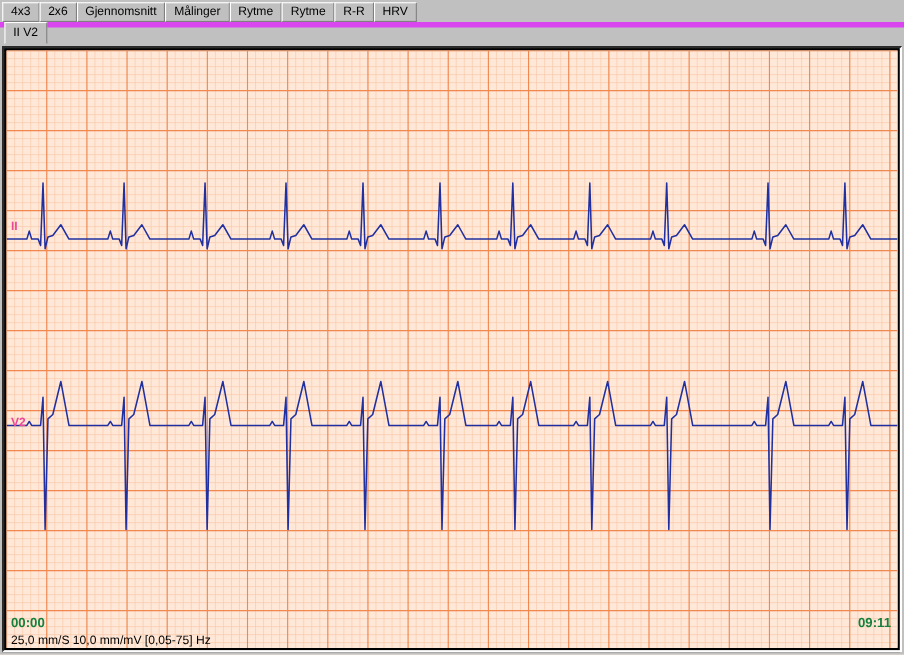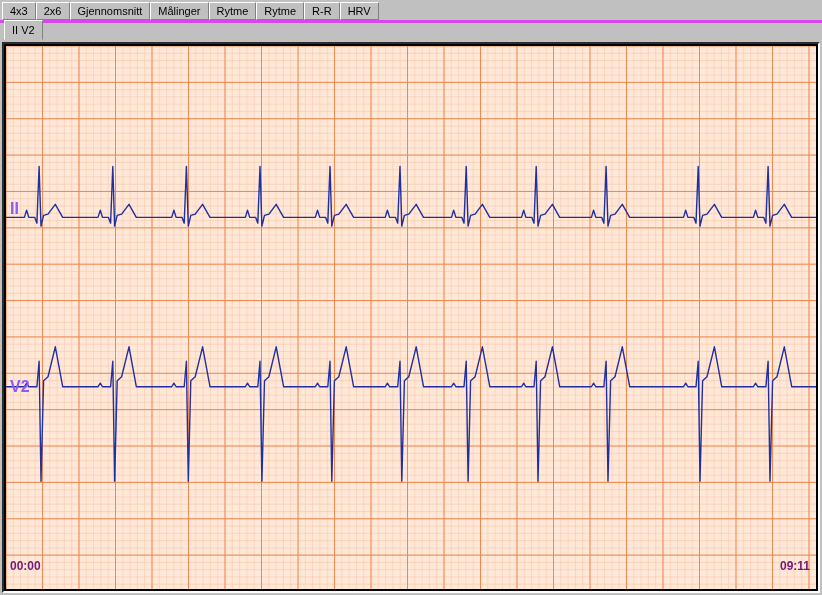--- a/index.html
+++ b/index.html
@@ -46,21 +46,21 @@
     z-index: 2;
     height: 20px;
     padding-top: 3px;
   }
   .sub-tab-row {
     display: flex;
     align-items: flex-end;
     height: 20px;
     padding-left: 4px;
     background: #c0c0c0;
-    border-top: 3px solid #d946ef;
+    border-top: 5px solid #d946ef;
   }
   .content-frame {
     flex: 1;
     margin: 2px 2px 2px 2px;
     border: 2px inset #fff;
     border-top-color: #808080;
     border-left-color: #808080;
     border-right-color: #fff;
     border-bottom-color: #fff;
     background: #000;
@@ -74,29 +74,29 @@
   }
   svg.grid, svg.traces {
     position: absolute;
     top: 0; left: 0;
     width: 100%;
     height: 100%;
   }
   .lead-label {
     position: absolute;
     font-weight: bold;
-    font-size: 16px;
-    color: #8b5cf6;
+    font-size: 11px;
+    color: #ec4899;
     left: 4px;
   }
   .time-label {
     position: absolute;
     font-weight: bold;
     font-size: 12px;
-    color: #701a75;
+    color: #15803d;
     bottom: 16px;
   }
   .scale-label {
     position: absolute;
     font-size: 11px;
     color: #000;
     bottom: 1px;
     left: 4px;
   }
 </style>
@@ -357,16 +357,17 @@
             <path d="M0.0 172.0 L11.0 172.0 L11.0 172.0 L18.4 172.0 L20.6 164.7 L22.8 172.0 L28.7 172.0 L30.9 177.8 L33.1 120.9 L35.0 180.8 L37.6 170.0 L42.0 168.7 L49.3 158.9 L56.7 172.0 L66.3 172.0 L84.7 172.0 L84.7 172.0 L92.0 172.0 L94.3 164.7 L96.5 172.0 L102.4 172.0 L104.6 177.8 L106.8 120.9 L108.6 180.8 L111.2 170.0 L115.6 168.7 L123.0 158.9 L130.3 172.0 L139.9 172.0 L158.3 172.0 L158.3 172.0 L165.7 172.0 L167.9 164.7 L170.1 172.0 L176.0 172.0 L178.2 177.8 L180.4 120.9 L182.3 180.8 L184.8 170.0 L189.2 168.7 L196.6 158.9 L204.0 172.0 L213.5 172.0 L232.0 172.0 L232.0 172.0 L239.3 172.0 L241.5 164.7 L243.7 172.0 L249.6 172.0 L251.8 177.8 L254.0 120.9 L255.9 180.8 L258.5 170.0 L262.9 168.7 L270.2 158.9 L277.6 172.0 L287.2 172.0 L301.9 172.0 L301.9 172.0 L309.3 172.0 L311.5 164.7 L313.7 172.0 L319.6 172.0 L321.8 177.8 L324.0 120.9 L325.8 180.8 L328.4 170.0 L332.8 168.7 L340.2 158.9 L347.6 172.0 L357.1 172.0 L371.9 172.0 L371.9 172.0 L379.2 172.0 L381.4 164.7 L383.6 172.0 L389.5 172.0 L391.7 177.8 L394.0 120.9 L395.8 180.8 L398.4 170.0 L402.8 168.7 L410.2 158.9 L417.5 172.0 L427.1 172.0 L438.1 172.0 L438.1 172.0 L445.5 172.0 L447.7 164.7 L449.9 172.0 L455.8 172.0 L458.0 177.8 L460.2 120.9 L462.1 180.8 L464.6 170.0 L469.1 168.7 L476.4 158.9 L483.8 172.0 L493.4 172.0 L508.1 172.0 L508.1 172.0 L515.5 172.0 L517.7 164.7 L519.9 172.0 L525.8 172.0 L528.0 177.8 L530.2 120.9 L532.0 180.8 L534.6 170.0 L539.0 168.7 L546.4 158.9 L553.7 172.0 L563.3 172.0 L578.0 172.0 L578.0 172.0 L585.4 172.0 L587.6 164.7 L589.8 172.0 L595.7 172.0 L597.9 177.8 L600.1 120.9 L602.0 180.8 L604.6 170.0 L609.0 168.7 L616.3 158.9 L623.7 172.0 L633.3 172.0 L670.1 172.0 L670.1 172.0 L677.5 172.0 L679.7 164.7 L681.9 172.0 L687.8 172.0 L690.0 177.8 L692.2 120.9 L694.0 180.8 L696.6 170.0 L701.0 168.7 L708.4 158.9 L715.7 172.0 L725.3 172.0 L740.0 172.0 L740.0 172.0 L747.4 172.0 L749.6 164.7 L751.8 172.0 L757.7 172.0 L759.9 177.8 L762.1 120.9 L764.0 180.8 L766.6 170.0 L771.0 168.7 L778.3 158.9 L785.7 172.0 L795.3 172.0 L810.0 172.0 "></path>
             <path d="M0.0 342.0 L11.0 342.0 L11.0 342.0 L18.4 342.0 L20.6 338.4 L22.8 342.0 L28.7 342.0 L30.9 342.0 L33.1 316.4 L35.0 436.9 L37.6 336.0 L42.0 332.0 L49.3 301.9 L56.7 342.0 L66.3 342.0 L84.7 342.0 L84.7 342.0 L92.0 342.0 L94.3 338.4 L96.5 342.0 L102.4 342.0 L104.6 342.0 L106.8 316.4 L108.6 436.9 L111.2 336.0 L115.6 332.0 L123.0 301.9 L130.3 342.0 L139.9 342.0 L158.3 342.0 L158.3 342.0 L165.7 342.0 L167.9 338.4 L170.1 342.0 L176.0 342.0 L178.2 342.0 L180.4 316.4 L182.3 436.9 L184.8 336.0 L189.2 332.0 L196.6 301.9 L204.0 342.0 L213.5 342.0 L232.0 342.0 L232.0 342.0 L239.3 342.0 L241.5 338.4 L243.7 342.0 L249.6 342.0 L251.8 342.0 L254.0 316.4 L255.9 436.9 L258.5 336.0 L262.9 332.0 L270.2 301.9 L277.6 342.0 L287.2 342.0 L301.9 342.0 L301.9 342.0 L309.3 342.0 L311.5 338.4 L313.7 342.0 L319.6 342.0 L321.8 342.0 L324.0 316.4 L325.8 436.9 L328.4 336.0 L332.8 332.0 L340.2 301.9 L347.6 342.0 L357.1 342.0 L371.9 342.0 L371.9 342.0 L379.2 342.0 L381.4 338.4 L383.6 342.0 L389.5 342.0 L391.7 342.0 L394.0 316.4 L395.8 436.9 L398.4 336.0 L402.8 332.0 L410.2 301.9 L417.5 342.0 L427.1 342.0 L438.1 342.0 L438.1 342.0 L445.5 342.0 L447.7 338.4 L449.9 342.0 L455.8 342.0 L458.0 342.0 L460.2 316.4 L462.1 436.9 L464.6 336.0 L469.1 332.0 L476.4 301.9 L483.8 342.0 L493.4 342.0 L508.1 342.0 L508.1 342.0 L515.5 342.0 L517.7 338.4 L519.9 342.0 L525.8 342.0 L528.0 342.0 L530.2 316.4 L532.0 436.9 L534.6 336.0 L539.0 332.0 L546.4 301.9 L553.7 342.0 L563.3 342.0 L578.0 342.0 L578.0 342.0 L585.4 342.0 L587.6 338.4 L589.8 342.0 L595.7 342.0 L597.9 342.0 L600.1 316.4 L602.0 436.9 L604.6 336.0 L609.0 332.0 L616.3 301.9 L623.7 342.0 L633.3 342.0 L670.1 342.0 L670.1 342.0 L677.5 342.0 L679.7 338.4 L681.9 342.0 L687.8 342.0 L690.0 342.0 L692.2 316.4 L694.0 436.9 L696.6 336.0 L701.0 332.0 L708.4 301.9 L715.7 342.0 L725.3 342.0 L740.0 342.0 L740.0 342.0 L747.4 342.0 L749.6 338.4 L751.8 342.0 L757.7 342.0 L759.9 342.0 L762.1 316.4 L764.0 436.9 L766.6 336.0 L771.0 332.0 L778.3 301.9 L785.7 342.0 L795.3 342.0 L810.0 342.0 "></path>
           </g>
         </svg>
 
       <div class="lead-label" id="lead1-label" style="top: 154px;">II</div>
       <div class="lead-label" id="lead2-label" style="top: 332px;">V2</div>
 
       <div class="time-label" style="left:4px">00:00</div>
       <div class="time-label" style="right:6px">09:11</div>
+      <div class="scale-label">25,0 mm/S 10,0 mm/mV  [0,05-75] Hz</div>
     </div>
   </div>
 
 </div>
 
 </body></html>

